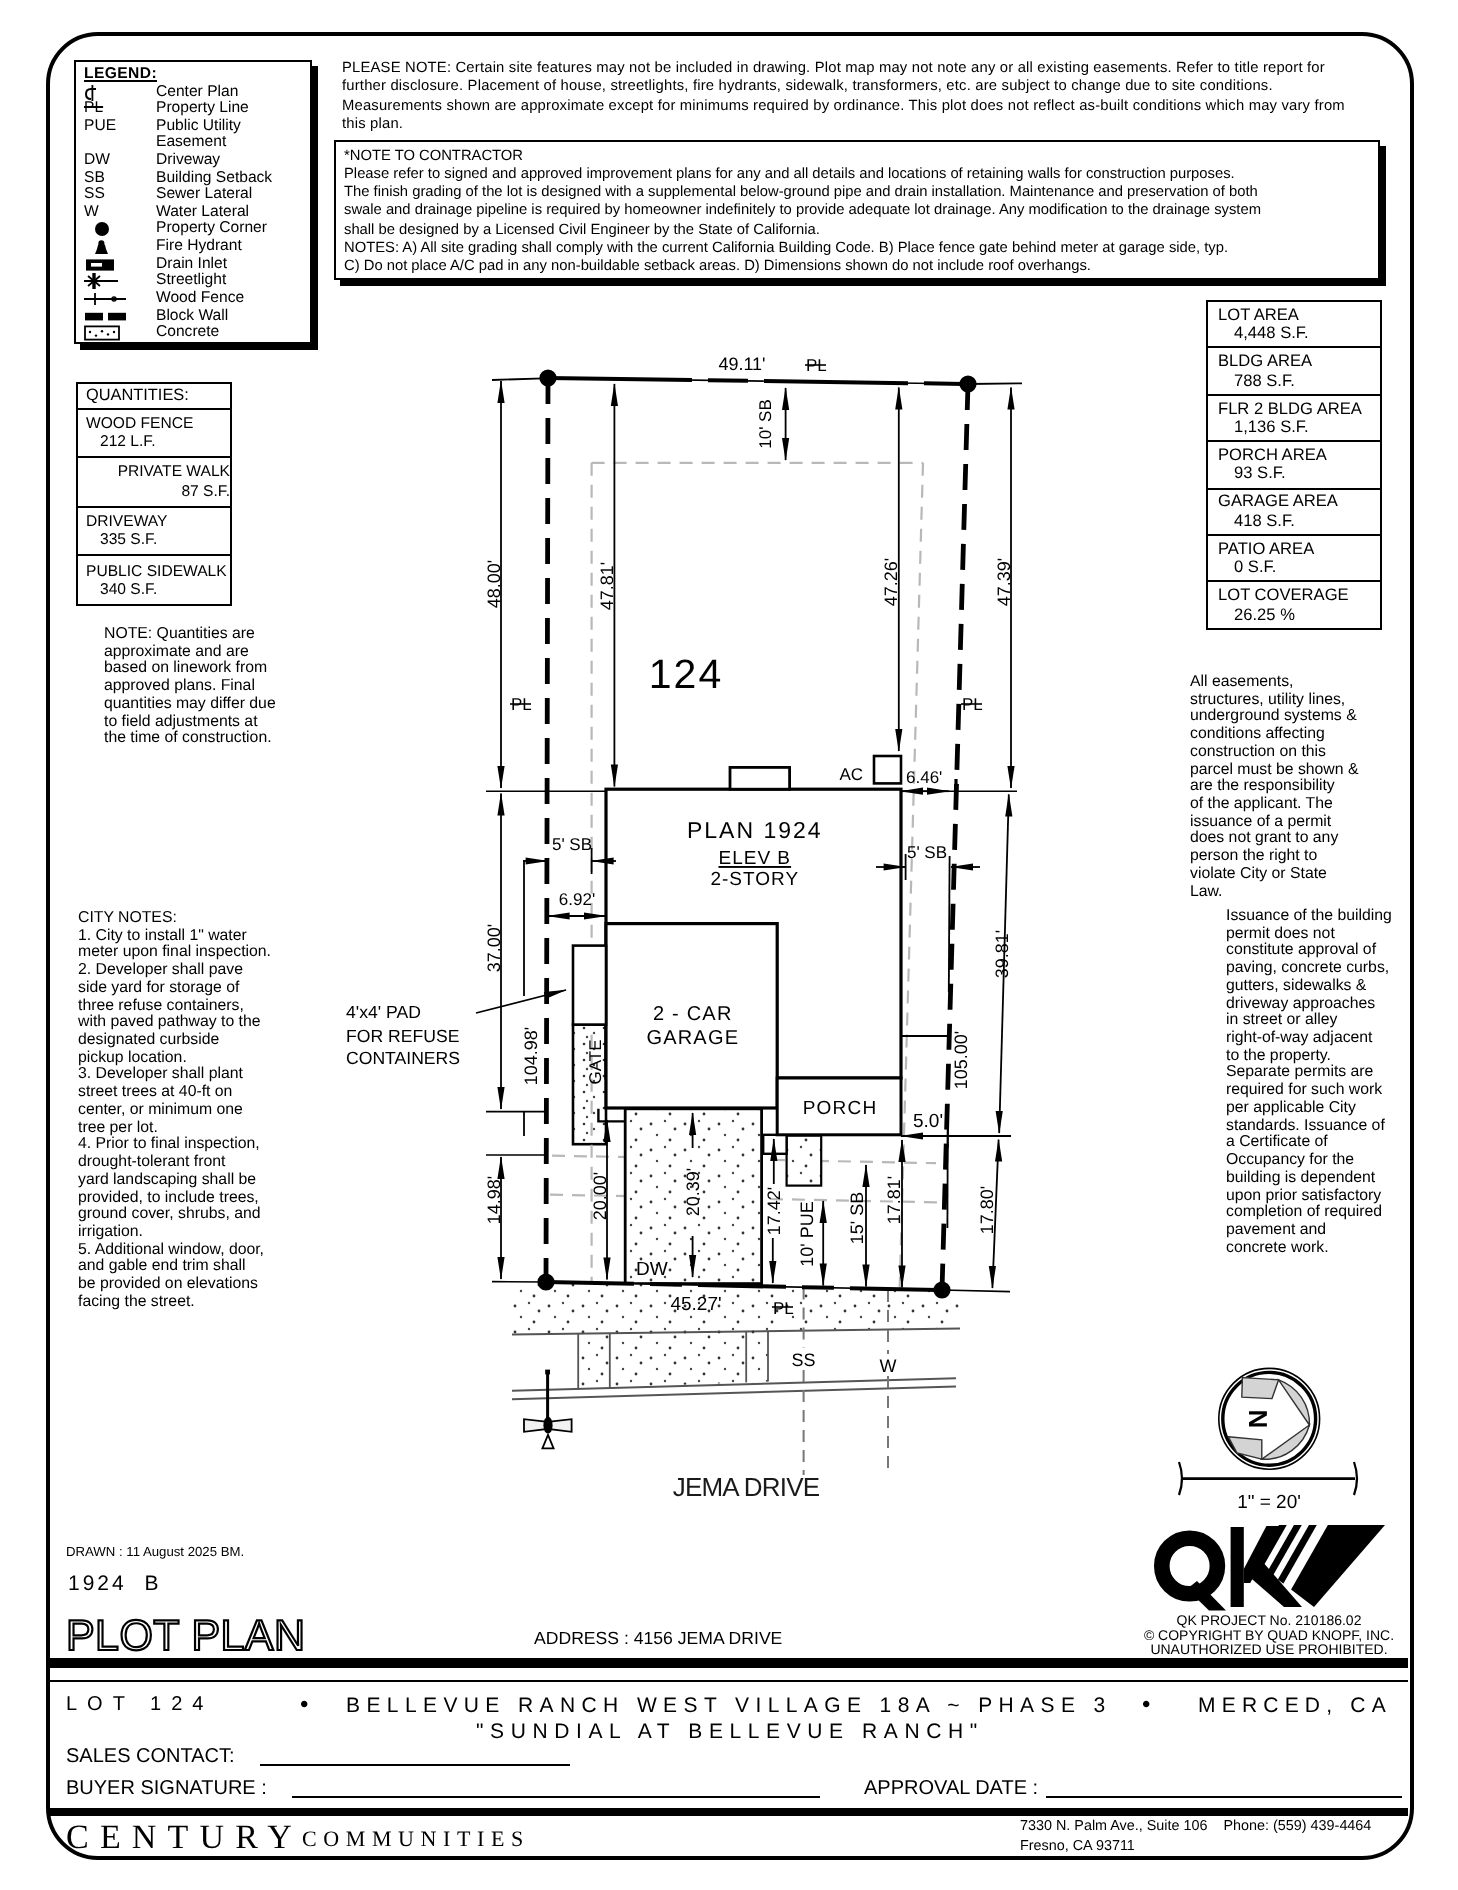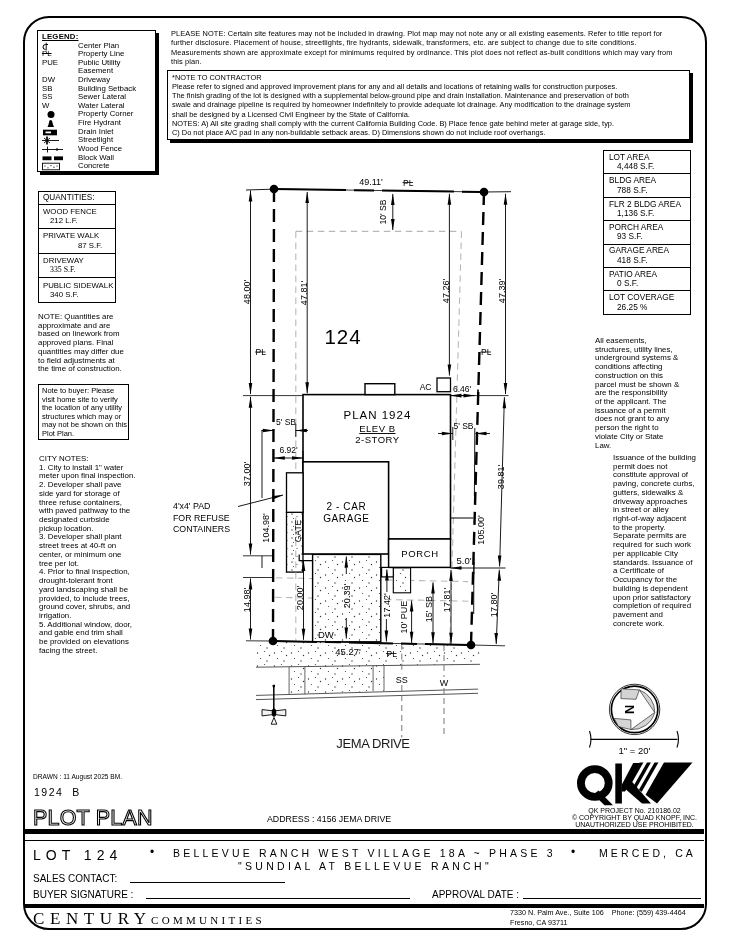--- a/index.html
+++ b/index.html
@@ -116,30 +116,28 @@
   <div style="border-bottom:1.4px solid #000;padding:1.8px 0 1.8px 5px;">FLR 2 BLDG AREA<br><span style="padding-left:8px;">1,136 S.F.</span></div>
   <div style="border-bottom:1.4px solid #000;padding:1.8px 0 1.8px 5px;">PORCH AREA<br><span style="padding-left:8px;">93 S.F.</span></div>
   <div style="border-bottom:1.4px solid #000;padding:1.8px 0 1.8px 5px;">GARAGE AREA<br><span style="padding-left:8px;">418 S.F.</span></div>
   <div style="border-bottom:1.4px solid #000;padding:1.8px 0 1.8px 5px;">PATIO AREA<br><span style="padding-left:8px;">0 S.F.</span></div>
   <div style="padding:1.8px 0 1.8px 5px;">LOT COVERAGE<br><span style="padding-left:8px;">26.25 %</span></div>
 </div>
 
 <div class="abs" style="left:38px;top:191px;width:76px;border:1.5px solid #000;font-size:7.8px;line-height:9.5px;white-space:nowrap;">
   <div style="border-bottom:1.4px solid #000;padding:1px 0 1px 4px;font-size:8.2px;">QUANTITIES:</div>
   <div style="border-bottom:1.4px solid #000;padding:2.3px 0 2.3px 4px;">WOOD FENCE<br><span style="padding-left:7px;margin-top:29px;">212 L.F.</span></div>
-  <div style="border-bottom:1.4px solid #000;padding:2.3px 0 2.3px 4px;">PRIVATE WALK<br><span style="padding-left:7px;margin-left:28px;">87 S.F.</span></div>
-  <div style="border-bottom:1.4px solid #000;padding:2.3px 0 2.3px 4px;">DRIVEWAY<br><span style="padding-left:7px;font-family:Liberation Serif, serif;">335 S.F.</span></div>
+  <div style="border-bottom:1.4px solid #000;padding:2.3px 0 2.3px 4px;text-align:right;">PRIVATE WALK<br><span style="padding-left:7px;margin-left:28px;">87 S.F.</span></div>
+  <div style="border-bottom:1.4px solid #000;padding:2.3px 0 2.3px 4px;">DRIVEWAY<br><span style="padding-left:7px;">335 S.F.</span></div>
   <div style="padding:2.3px 0 2.3px 4px;">PUBLIC SIDEWALK<br><span style="padding-left:7px;">340 S.F.</span></div>
 </div>
 
-<div class="abs t8" style="left:38px;top:313px;width:90px;">
+<div class="abs t8" style="left:52px;top:313px;width:90px;">
 NOTE: Quantities are<br>approximate and are<br>based on linework from<br>approved plans.  Final<br>quantities may differ due<br>to field adjustments at<br>the time of construction.</div>
 
-<div class="abs" style="left:38px;top:384px;width:86px;height:52px;border:1.4px solid #000;padding:2px 0 0 3px;font-size:7.5px;line-height:8.55px;">
-Note to buyer: Please<br>visit home site to verify<br>the location of any utility<br>structures which may or<br>may not be shown on this<br>Plot Plan.</div>
 
 <div class="abs t8" style="left:39px;top:455px;width:105px;">
 CITY NOTES:<br>
 1. City to install 1" water<br>
 meter upon final inspection.<br>
 2. Developer shall pave<br>
 side yard for storage of<br>
 three refuse containers,<br>
 with paved pathway to the<br>
 designated curbside<br>
@@ -580,21 +578,21 @@
 
 <div class="abs" style="left:34px;top:786px;font-size:10.5px;letter-spacing:1.5px;text-align:center;">1924&nbsp;&nbsp;B</div>
 
 <div class="abs" style="left:33px;top:806px;font-size:21.5px;letter-spacing:0.2px;color:transparent;-webkit-text-stroke:1.1px #000;">PLOT PLAN</div>
 
 <div class="abs" style="left:267px;top:814px;font-size:8.8px;">ADDRESS :   4156 JEMA DRIVE</div>
 
 <div class="abs" style="left:25px;top:829px;width:679px;height:4.6px;background:#000;"></div>
 <div class="abs" style="left:25px;top:840px;width:679px;height:1.2px;background:#000;"></div>
 
-<div class="abs" style="left:33px;top:847px;font-size:14px;letter-spacing:5px;">LOT 124</div>
+<div class="abs" style="left:33px;top:847px;font-size:10px;letter-spacing:5px;">LOT 124</div>
 
 <div class="abs" style="left:150px;top:845px;font-size:12px;">•</div>
 
 <div class="abs" style="left:173px;top:847px;font-size:10.5px;letter-spacing:3.2px;">BELLEVUE RANCH WEST VILLAGE 18A ~ PHASE 3</div>
 
 <div class="abs" style="left:571px;top:845px;font-size:12px;">•</div>
 
 <div class="abs" style="left:599px;top:847px;font-size:10.5px;letter-spacing:3.1px;">MERCED, CA</div>
 
 <div class="abs" style="left:238px;top:860px;font-size:10.5px;letter-spacing:3.3px;">"SUNDIAL AT BELLEVUE RANCH"</div>

